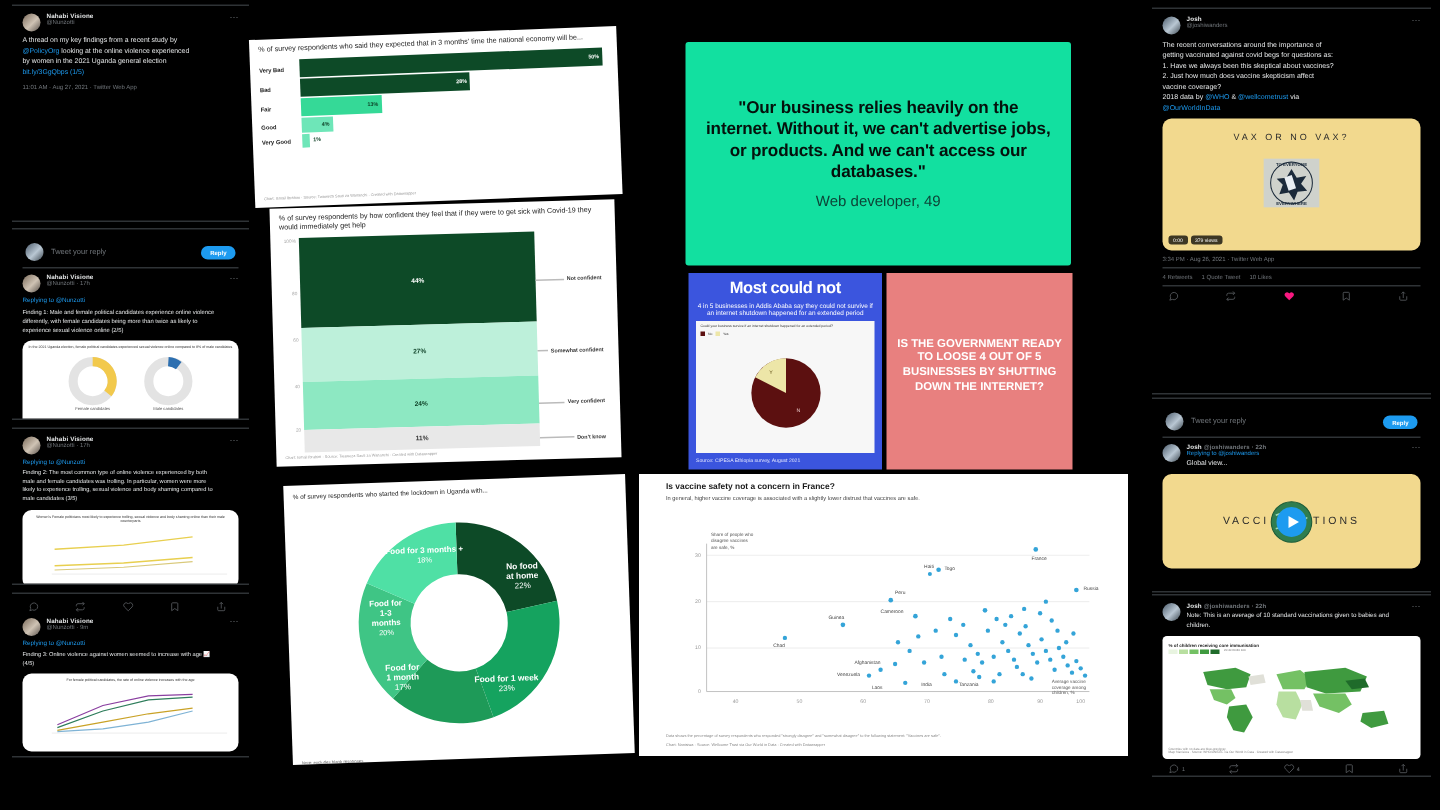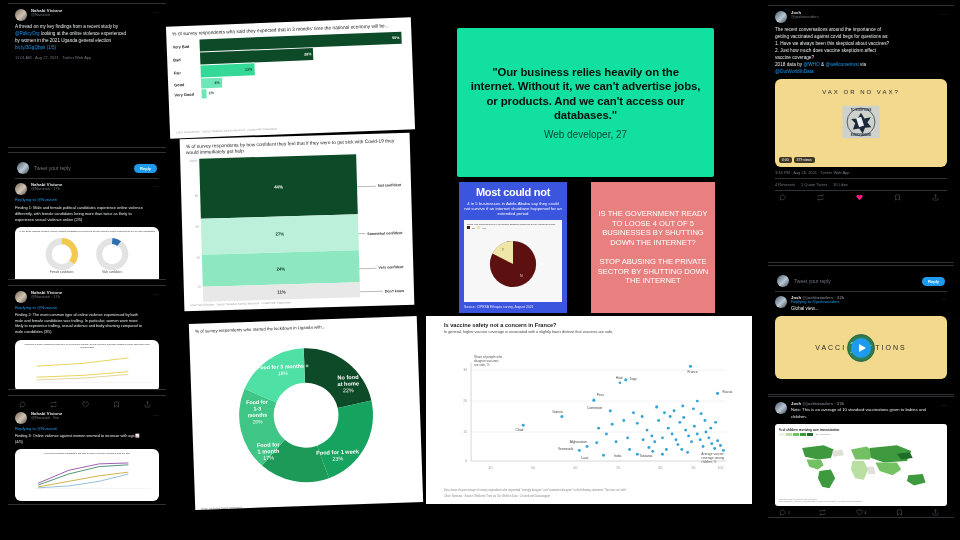--- a/index.html
+++ b/index.html
@@ -89,21 +89,21 @@
                display: flex; flex-direction: column; }
   .pie-cap { font-size: 2.3px; color: #333; line-height: 1.2; }
   .pie-leg { display: flex; gap: 2px; align-items: center; font-size: 2.3px; color: #333;
              margin-top: 1px; }
   .swatch { width: 3px; height: 3px; display: inline-block; }
   .pie-wrap { flex: 1 1 auto; display: flex; align-items: center; justify-content: center; }
 
   .red-card { background: #e8807f; display: flex; flex-direction: column;
               justify-content: center; align-items: center; text-align: center;
               padding: 8px 6px; }
-  .red-card p { color: #fff; font-weight: normal; font-size: 7.6px; line-height: 1.28; }
+  .red-card p { color: #fff; font-weight: bold; font-size: 7.6px; line-height: 1.28; }
   .red-gap { height: 9px; }
 
   
   .dw { background: #fff; padding: 5px 6px 4px 6px; display: flex; flex-direction: column; }
   .dw-title { font-size: 4.8px; color: #222; line-height: 1.3; }
   .dw-foot { font-size: 2.6px; color: #999; margin-top: auto; padding-top: 2px; }
   .dw-note { font-size: 2.9px; color: #666; }
 
   
   .barrow { display: flex; align-items: center; height: 12px; margin-bottom: 1px; }
@@ -411,24 +411,24 @@
           <text x="-20" y="-38" font-size="4.6" fill="#fff" text-anchor="middle">18%</text>
         </g>
       </svg>
     </div>
     <div class="dw-note">Note: excludes blank responses</div>
     <div class="dw-foot">Chart: Ismail Ibrahim · Source: Twaweza Sauti za Wananchi survey · Created with Datawrapper</div>
   </div>
 
   <div class="slide quote-card" style="left:457px; top:28px; width:257px; height:149px;">
     <div class="quote-text">"Our business relies heavily on the internet. Without it, we can't advertise jobs, or products. And we can't access our databases."</div>
-    <div class="quote-by">Web developer, 27</div>
-  </div>
-
-  <div class="slide blue-card" style="left:459px; top:182px; width:108px; height:131px;">
+    <div class="quote-by">Web developer, 49</div>
+  </div>
+
+  <div class="slide blue-card" style="left:459px; top:182px; width:129px; height:131px;">
     <div class="blue-title">Most could not</div>
     <div class="blue-sub">4 in 5 businesses in Addis Ababa say they could not survive if an internet shutdown happened for an extended period</div>
     <div class="pie-panel">
       <div class="pie-cap">Could your business survive if an internet shutdown happened for an extended period?</div>
       <div class="pie-leg">
         <i class="swatch" style="background:#5c1010;"></i>
         <span>No</span>
         <i class="swatch" style="background:#ede6a8;"></i>
         <span>Yes</span>
       </div>
@@ -440,21 +440,20 @@
           <text x="50" y="58" font-size="5" fill="#e7c9c9">N</text>
         </svg>
       </div>
     </div>
     <div class="blue-src">Source: CIPESA Ethiopia survey, August 2021</div>
   </div>
 
   <div class="slide red-card" style="left:591px; top:182px; width:124px; height:131px;">
     <p>IS THE GOVERNMENT READY TO LOOSE 4 OUT OF 5 BUSINESSES BY SHUTTING DOWN THE INTERNET?</p>
     <div class="red-gap"></div>
-    <p>STOP ABUSING THE PRIVATE SECTOR BY SHUTTING DOWN THE INTERNET</p>
   </div>
 
   <div class="slide scatter-panel dw" style="left:426px; top:316px; width:326px; height:188px; padding:6px 18px;">
     <div class="sc-title">Is vaccine safety not a concern in France?</div>
     <div class="sc-sub">In general, higher vaccine coverage is associated with a slightly lower distrust that vaccines are safe.</div>
     <div class="sc-plot">
       <svg viewBox="0 0 300 125" style="width:100%;height:100%;">
         <line x1="28" y1="18" x2="292" y2="18" stroke="#e6e6e6" stroke-width=".5"></line>
         <line x1="28" y1="50" x2="292" y2="50" stroke="#e6e6e6" stroke-width=".5"></line>
         <line x1="28" y1="82" x2="292" y2="82" stroke="#e6e6e6" stroke-width=".5"></line>

